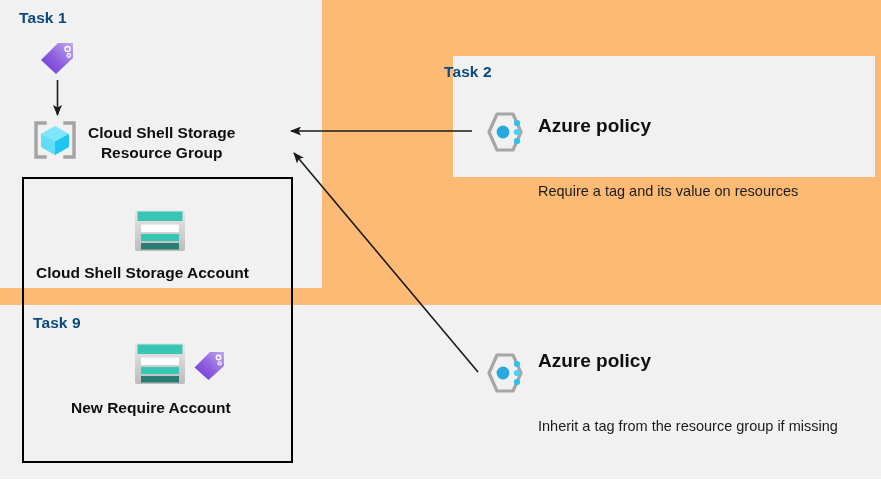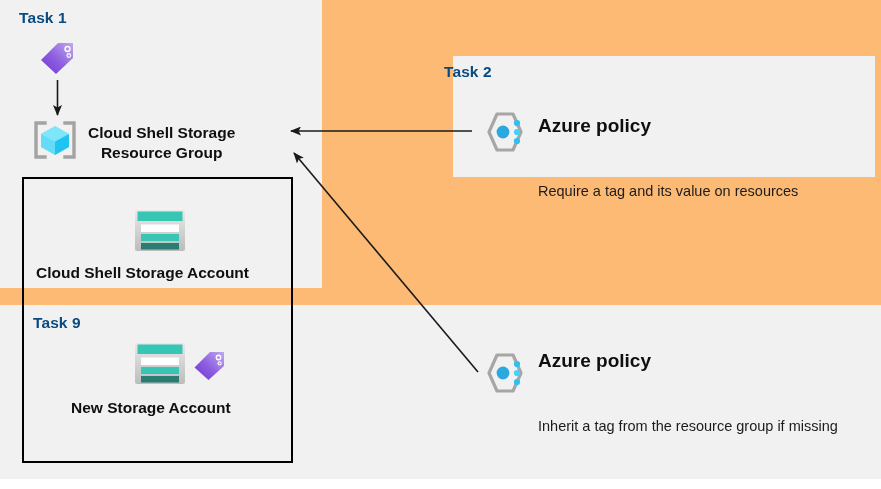--- a/index.html
+++ b/index.html
@@ -213,21 +213,21 @@
         </linearGradient>
       </defs>
       <path d="M2.5 19.5 L18 4 L32 4 L32 18 L16.5 32 Z" fill="url(#tagGrad2)"></path>
       <circle cx="26.5" cy="9.5" r="2.9" fill="#ffffff"></circle>
       <circle cx="26.5" cy="9.5" r="1.6" fill="#b49ae6"></circle>
       <circle cx="27.6" cy="15.4" r="2.1" fill="#ffffff"></circle>
       <circle cx="27.6" cy="15.4" r="1.1" fill="#b49ae6"></circle>
     </svg>
   </div>
 
-  <div class="node-title" id="sa-title-2">New Storage Account</div>
+  <div class="node-title" id="sa-title-2">New Require Account</div>
 
   <div class="task-label" id="task2-label">Task 2</div>
 
   <div class="policy-icon" id="policy-icon-1">
     <svg viewBox="0 0 48 44" width="48" height="44" aria-hidden="true">
       <polygon points="16,4 32,4 40,22 32,40 16,40 8,22" fill="none" stroke="#a6a6a6" stroke-width="3.2" stroke-linejoin="round"></polygon>
       <circle cx="22" cy="22" r="6.4" fill="#2aa8e0"></circle>
       <circle cx="36" cy="13" r="3.1" fill="#2fc0f0"></circle>
       <circle cx="36" cy="22" r="3.1" fill="#44d2fb"></circle>
       <circle cx="36" cy="31" r="3.1" fill="#2fc0f0"></circle>

